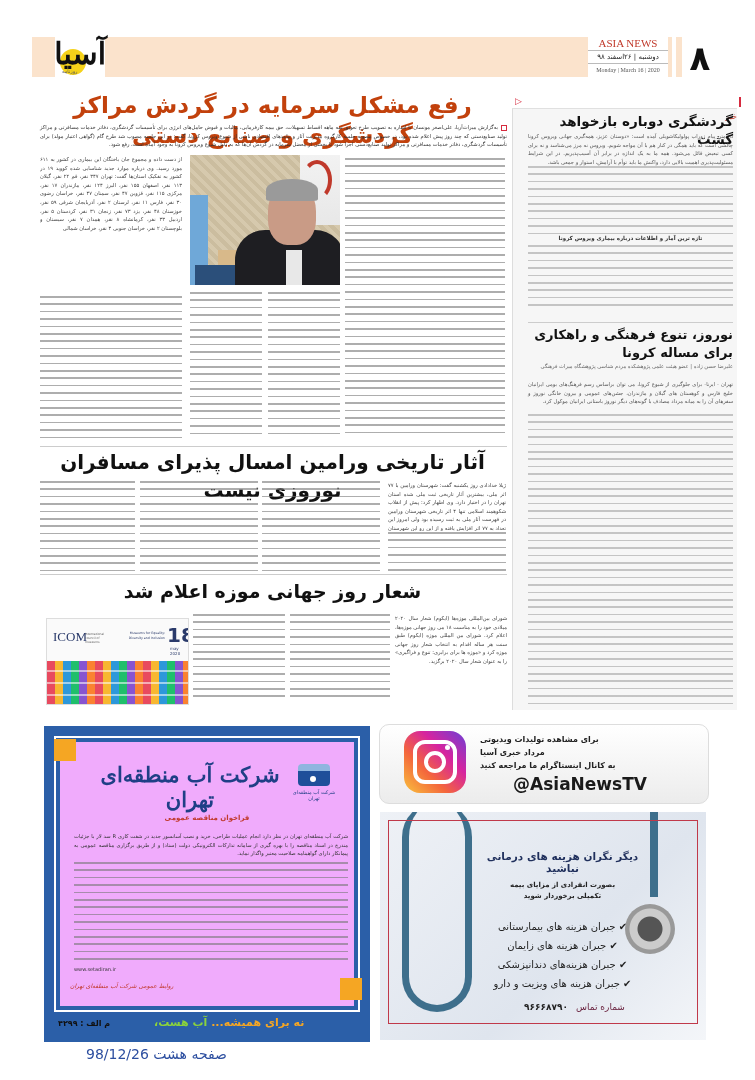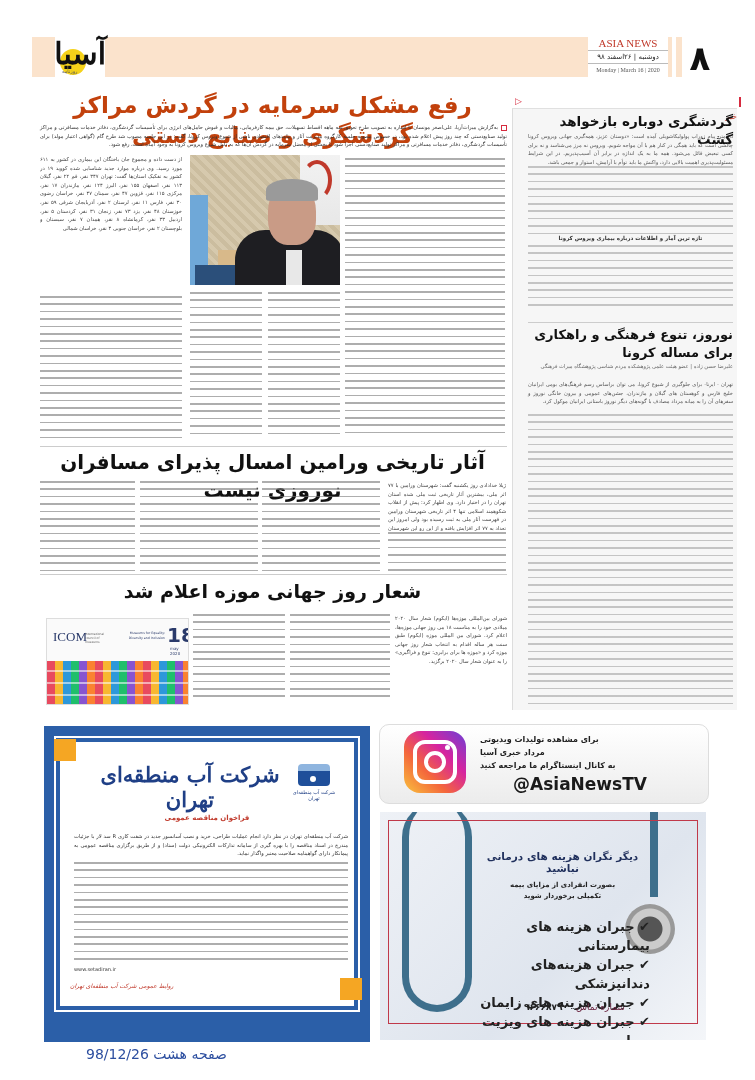--- a/index.html
+++ b/index.html
@@ -79,27 +79,27 @@
 
   
   .ins-ad { left: 380px; top: 812px; width: 326px; height: 228px; background: linear-gradient(135deg, #eef1f6, #dfe5ee 60%, #f4f6f9); overflow: hidden; }
   .ins-frame { position: absolute; left: 8px; top: 8px; width: 310px; height: 204px; border: 1px solid #c0394a; }
   .steth-tube { position: absolute; left: 22px; top: -10px; width: 70px; height: 210px; border: 7px solid #3e6f8c; border-radius: 40px; border-top: none; }
   .steth-tube2 { position: absolute; left: 270px; top: -10px; width: 8px; height: 95px; background: #3e6f8c; }
   .steth-head { position: absolute; left: 245px; top: 92px; width: 50px; height: 50px; border-radius: 50%; background: radial-gradient(circle, #555 0 12px, #ccc 13px 20px, #999 21px); }
   .ins-title { position: absolute; left: 95px; top: 38px; width: 175px; text-align: center; font-size: 10.5px; font-weight: bold; color: #1f2f5c; }
   .ins-sub { position: absolute; left: 95px; top: 68px; width: 175px; text-align: center; font-size: 7px; font-weight: bold; color: #222; line-height: 11px; }
   .ins-list { position: absolute; left: 95px; top: 105px; width: 175px; }
-  .ins-item { font-size: 13px; font-weight: bold; color: #222; text-align: right; line-height: 19px; }
+  .ins-item { font-size: 10px; font-weight: normal; color: #222; text-align: center; line-height: 19px; }
   .ins-contact { position: absolute; left: 95px; top: 190px; width: 175px; text-align: center; font-size: 9px; color: #6b2440; }
   .ins-contact b { color: #222; margin-right: 8px; margin-left: 24px; }
 
   
   .water-ad { left: 44px; top: 726px; width: 326px; height: 316px; background: #2b5fa8; }
-  .water-inner { position: absolute; left: 12px; top: 12px; width: 302px; height: 272px; background: #ffffff; border: 4px solid #2b5fa8; outline: 2px solid #fff; }
+  .water-inner { position: absolute; left: 12px; top: 12px; width: 302px; height: 272px; background: #f0abfc; border: 4px solid #2b5fa8; outline: 2px solid #fff; }
   .water-orange-tl { position: absolute; left: 10px; top: 13px; width: 22px; height: 22px; background: #f5a623; }
   .water-orange-br { position: absolute; right: 8px; top: 252px; width: 22px; height: 22px; background: #f5a623; }
   .water-title { position: absolute; left: 40px; top: 20px; width: 180px; text-align: center; font-size: 21px; font-weight: bold; color: #1f3f86; font-family: "DejaVu Serif", serif; }
   .water-logo { position: absolute; right: 18px; top: 14px; width: 44px; height: 48px; }
   .water-logo-wave { position: absolute; left: 6px; top: 8px; width: 32px; height: 22px; background: linear-gradient(to bottom, #8fb5df 0 30%, #1f4f9a 30% 100%); border-radius: 4px; }
   .water-logo-dot { position: absolute; left: 18px; top: 20px; width: 6px; height: 6px; border-radius: 50%; background: #fff; }
   .water-logo-txt { position: absolute; left: 0; top: 33px; width: 44px; font-size: 5px; text-align: center; color: #1f3f86; }
   .water-call { position: absolute; left: 0; top: 72px; width: 100%; text-align: center; font-size: 7px; font-weight: bold; color: #c0392b; }
   .water-body { position: absolute; left: 14px; top: 90px; width: 274px; height: 140px; }
   .water-sign { position: absolute; left: 10px; top: 240px; font-size: 6px; color: #c0392b; font-style: italic; }
@@ -216,36 +216,40 @@
     <div class="water-call">فراخوان مناقصه عمومی</div>
     <div class="water-body">
       <div class="body-text" style="color:#333; height:26px; overflow:hidden;">شرکت آب منطقه‌ای تهران در نظر دارد انجام عملیات طراحی، خرید و نصب آسانسور جدید در شفت کاری R سد لار با جزئیات مندرج در اسناد مناقصه را با بهره گیری از سامانه تدارکات الکترونیکی دولت (ستاد) و از طریق برگزاری مناقصه عمومی به پیمانکار دارای گواهینامه صلاحیت معتبر واگذار نماید.</div>
       <div class="filler-dark" style="height:104px; margin-top:4px;"></div>
       <div style="font-size:5px; color:#333; direction:ltr; text-align:left;">www.setadiran.ir</div>
     </div>
     <div class="water-sign">روابط عمومی شرکت آب منطقه‌ای تهران</div>
   </div>
   <div class="water-orange-tl"></div>
   <div class="water-orange-br"></div>
+  <div class="water-footer">
+    <div class="water-code">م الف : ۴۲۹۹</div>
+    <div class="water-slogan"><span>نه برای همیشه...</span> <b>آب هست،</b></div>
+  </div>
 </div>
 
 <div class="abs ins-ad">
   <div class="steth-tube"></div>
   <div class="steth-tube2"></div>
   <div class="steth-head"></div>
   <div class="ins-frame"></div>
   <div class="ins-title">دیگر نگران هزینه های درمانی نباشید</div>
   <div class="ins-sub">
     <div>بصورت انفرادی از مزایای بیمه</div>
     <div>تکمیلی برخوردار شوید</div>
   </div>
   <div class="ins-list">
     <div class="ins-item">✔ جبران هزینه های بیمارستانی</div>
+    <div class="ins-item">✔ جبران هزینه های زایمان</div>
     <div class="ins-item">✔ جبران هزینه‌های دندانپزشکی</div>
-    <div class="ins-item">✔ جبران هزینه های زایمان</div>
     <div class="ins-item">✔ جبران هزینه های ویزیت و دارو</div>
   </div>
   <div class="ins-contact">
     <span>شماره تماس</span><b>۹۶۶۶۸۷۹۰</b>
   </div>
 </div>
 
 <div class="abs stamp">صفحه هشت 98/12/26</div>
 
 </body></html>

